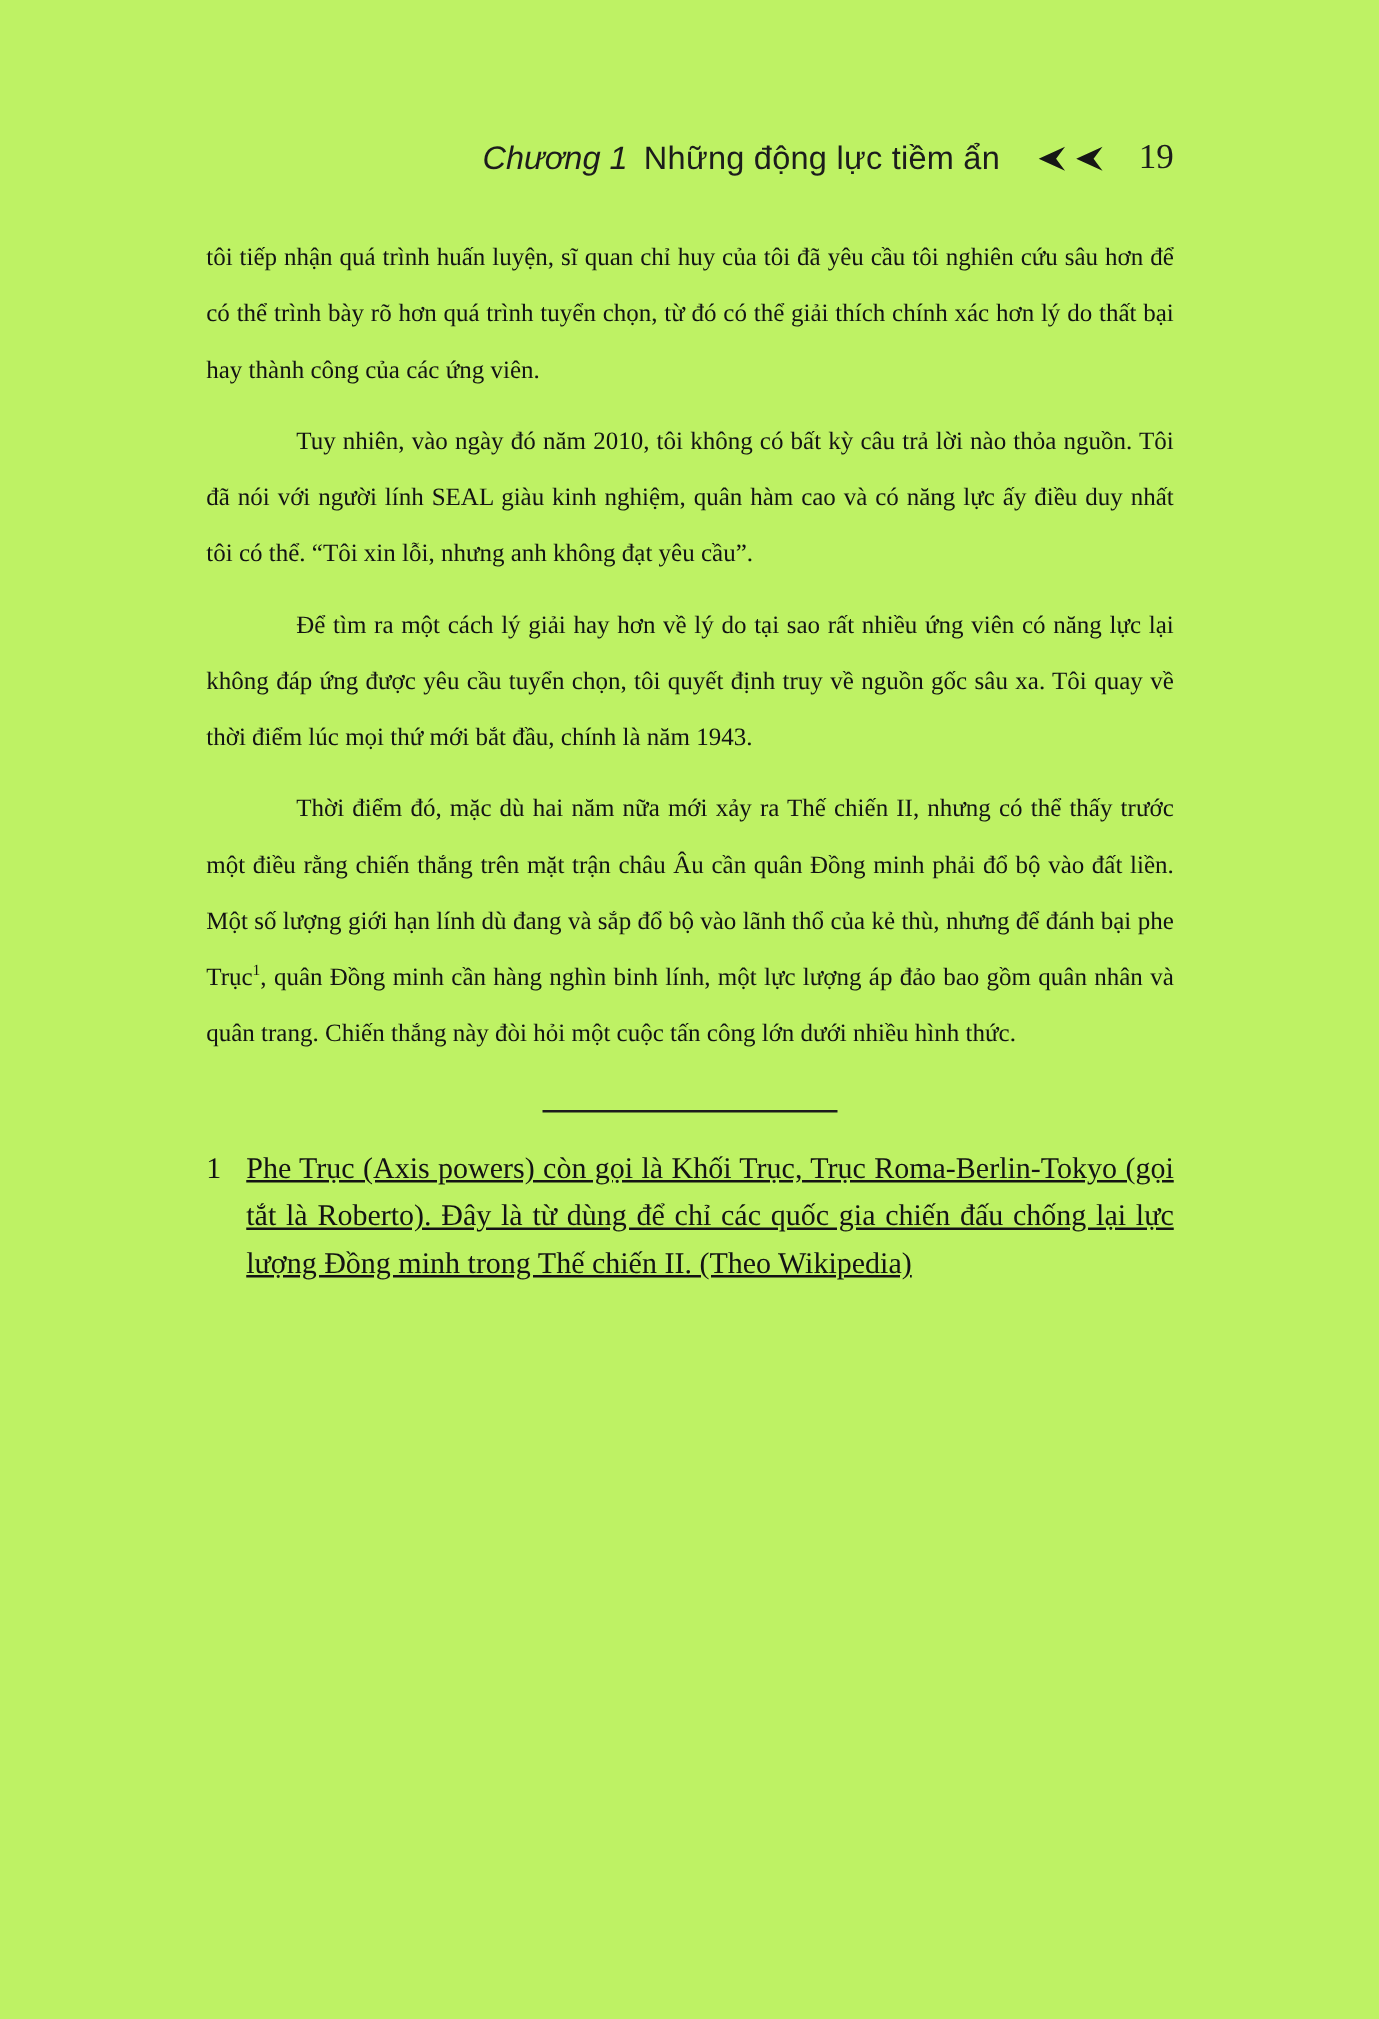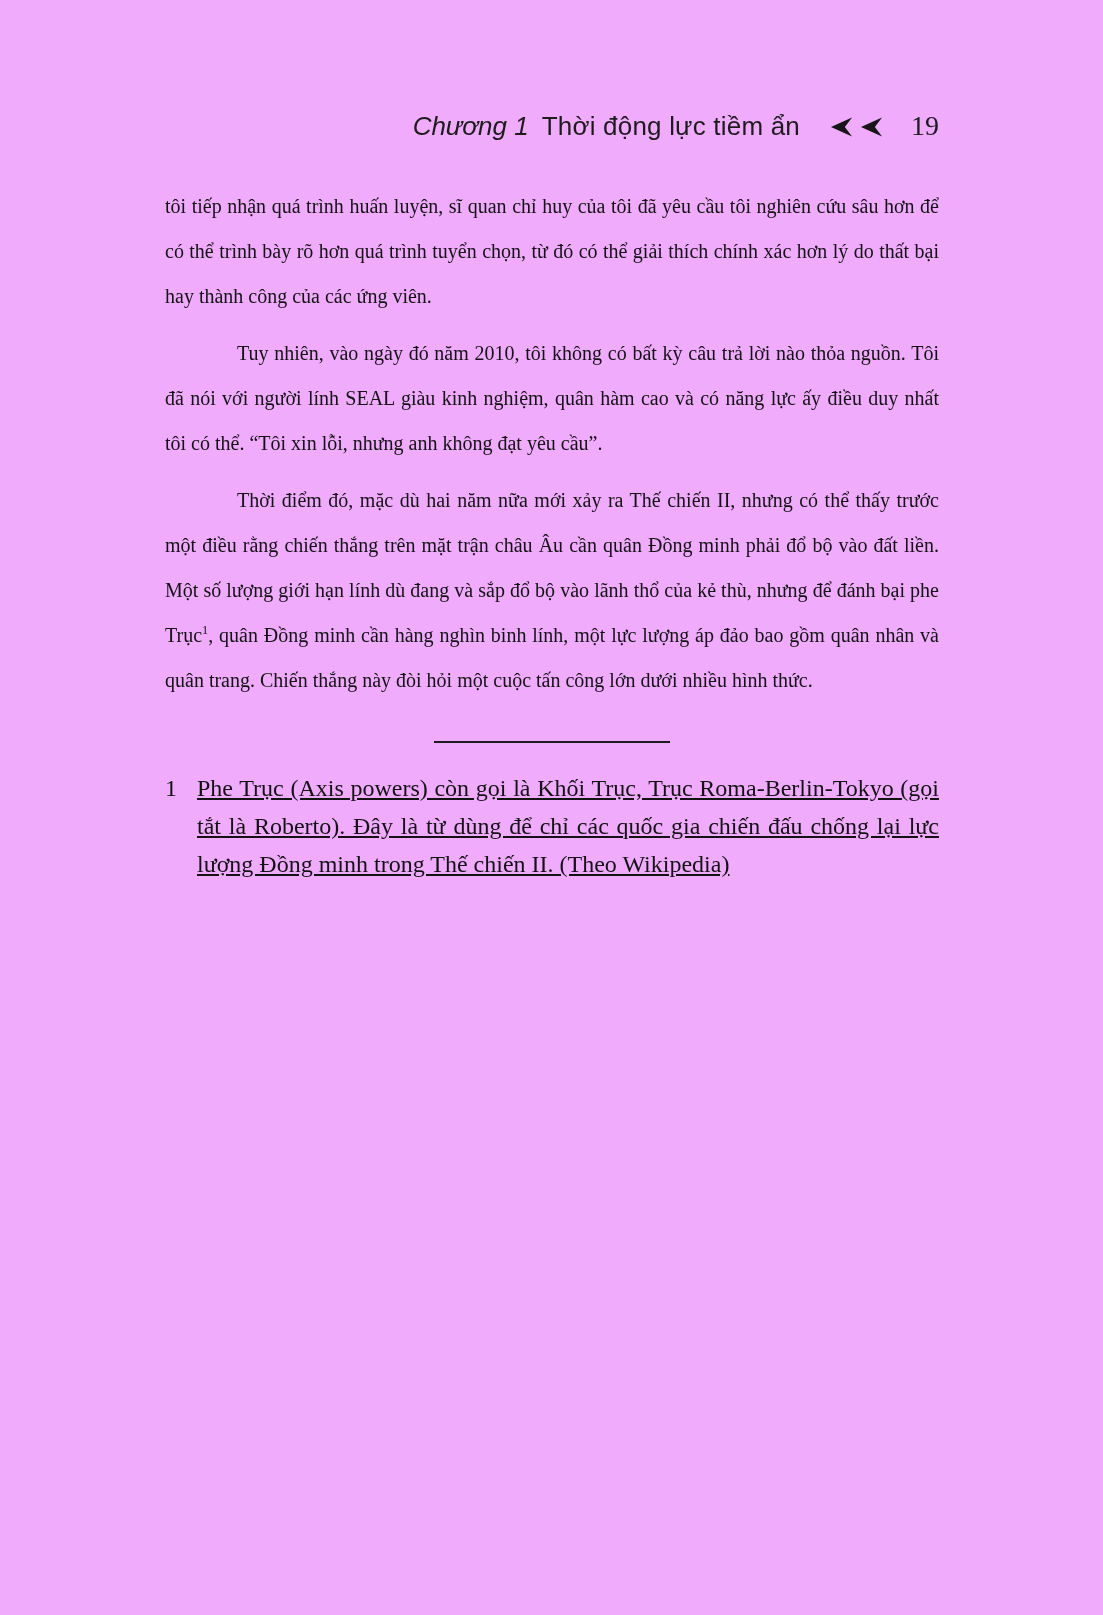--- a/index.html
+++ b/index.html
@@ -1,20 +1,20 @@
 <!DOCTYPE html>
 <html lang="vi"><head>
 <meta charset="utf-8">
 <style>
   html, body { margin: 0; padding: 0; background: #ffffff; }
   .page {
     position: relative;
     width: 1103px;
     height: 1615px;
-    background: #f0abfc;
+    background: #bef264;
     color: #161616;
     overflow: hidden;
     font-family: "Liberation Serif", "DejaVu Serif", serif;
   }
   .content {
     position: absolute;
     left: 165px;
     top: 0;
     width: 774px;
   }
@@ -92,35 +92,36 @@
   }
 </style>
 </head>
 <body>
 
 <div class="page">
   <div class="content">
 
     <div class="running-header">
       <span class="chapter-label">Chương 1</span>
-      <span class="chapter-title">Thời động lực tiềm ẩn</span>
+      <span class="chapter-title">Những động lực tiềm ẩn</span>
       <span class="header-arrows">
         <svg width="23" height="23" viewBox="0 0 24 24">
           <polygon points="1,12.5 23,2.5 15.5,12.5 23,22.5" fill="#161616"></polygon>
         </svg>
         <svg width="23" height="23" viewBox="0 0 24 24">
           <polygon points="1,12.5 23,2.5 15.5,12.5 23,22.5" fill="#161616"></polygon>
         </svg>
       </span>
       <span class="page-number">19</span>
     </div>
 
     <div class="body-text">
       <p class="body-para no-indent"><span>tôi tiếp nhận quá trình huấn luyện, sĩ quan chỉ huy của tôi đã yêu cầu tôi nghiên cứu sâu hơn để có thể trình bày rõ hơn quá trình tuyển chọn, từ đó có thể giải thích chính xác hơn lý do thất bại hay thành công của các ứng viên.</span></p>
       <p class="body-para"><span>Tuy nhiên, vào ngày đó năm 2010, tôi không có bất kỳ câu trả lời nào thỏa nguồn. Tôi đã nói với người lính SEAL giàu kinh nghiệm, quân hàm cao và có năng lực ấy điều duy nhất tôi có thể. “Tôi xin lỗi, nhưng anh không đạt yêu cầu”.</span></p>
+      <p class="body-para"><span>Để tìm ra một cách lý giải hay hơn về lý do tại sao rất nhiều ứng viên có năng lực lại không đáp ứng được yêu cầu tuyển chọn, tôi quyết định truy về nguồn gốc sâu xa. Tôi quay về thời điểm lúc mọi thứ mới bắt đầu, chính là năm 1943.</span></p>
       <p class="body-para"><span>Thời điểm đó, mặc dù hai năm nữa mới xảy ra Thế chiến II, nhưng có thể thấy trước một điều rằng chiến thắng trên mặt trận châu Âu cần quân Đồng minh phải đổ bộ vào đất liền. Một số lượng giới hạn lính dù đang và sắp đổ bộ vào lãnh thổ của kẻ thù, nhưng để đánh bại phe Trục</span><span class="fn-ref">1</span><span>, quân Đồng minh cần hàng nghìn binh lính, một lực lượng áp đảo bao gồm quân nhân và quân trang. Chiến thắng này đòi hỏi một cuộc tấn công lớn dưới nhiều hình thức.</span></p>
     </div>
 
     <hr class="footnote-divider">
 
     <div class="footnote">
       <span class="footnote-marker">1</span>
       <span class="footnote-text">Phe Trục (Axis powers) còn gọi là Khối Trục, Trục Roma-Berlin-Tokyo (gọi tắt là Roberto). Đây là từ dùng để chỉ các quốc gia chiến đấu chống lại lực lượng Đồng minh trong Thế chiến II. (Theo Wikipedia)</span>
     </div>
 

